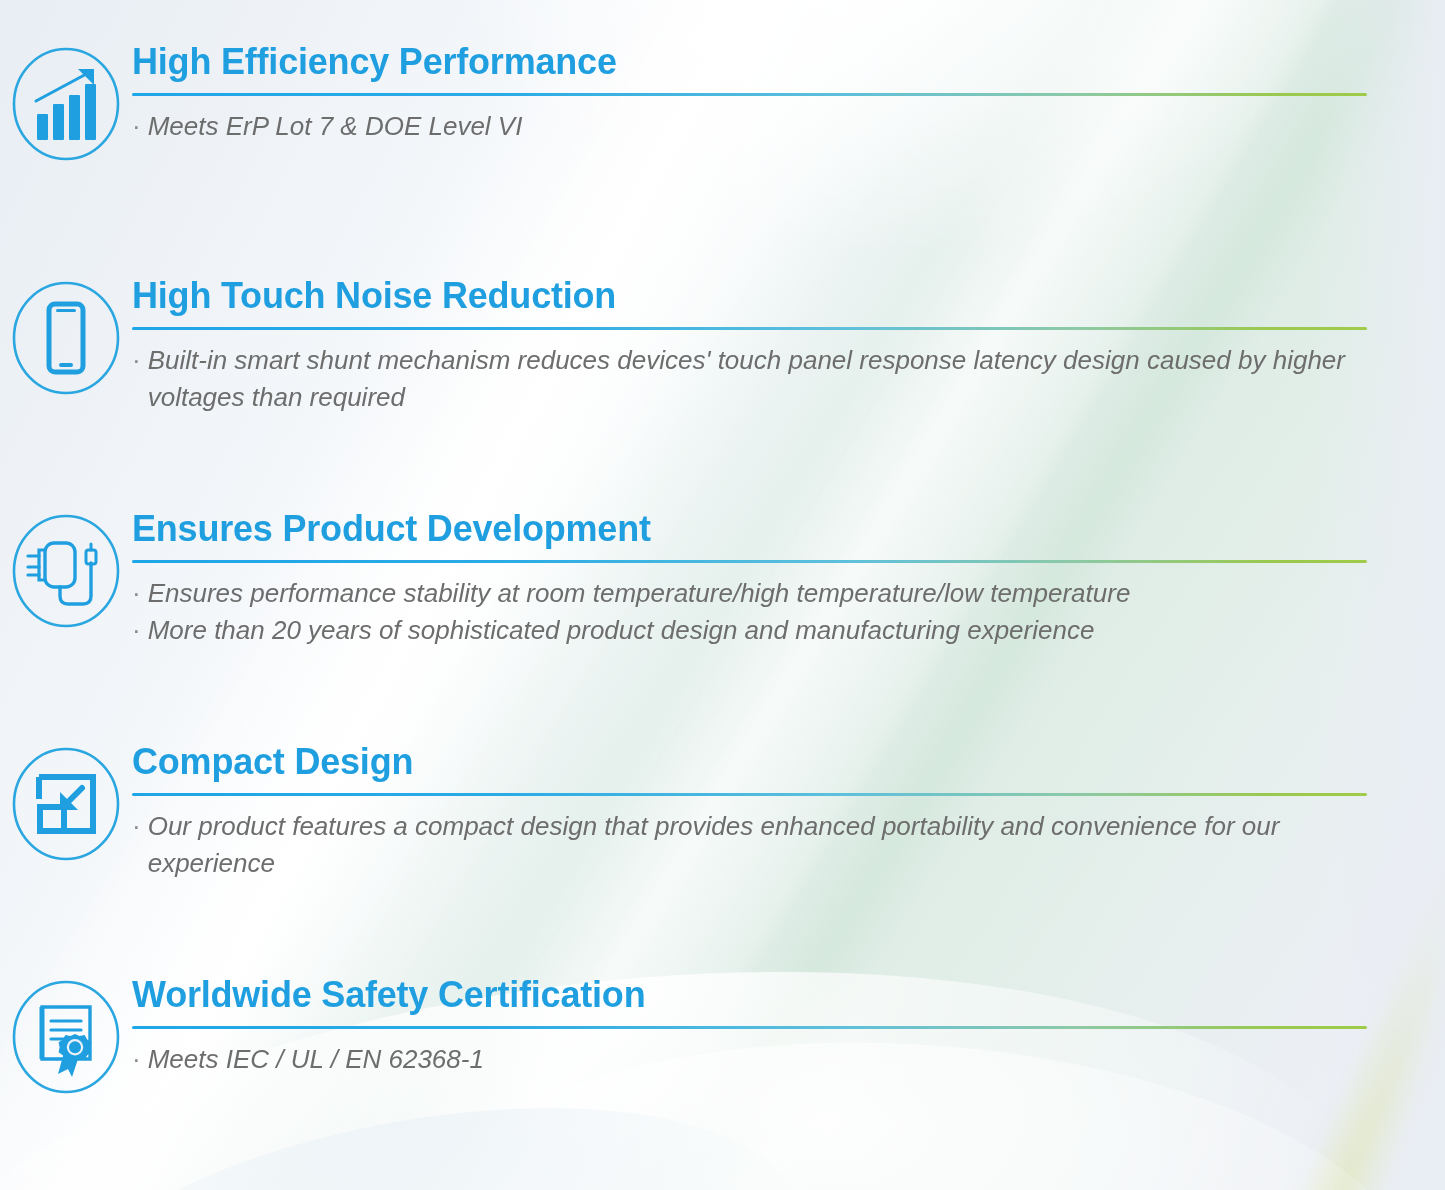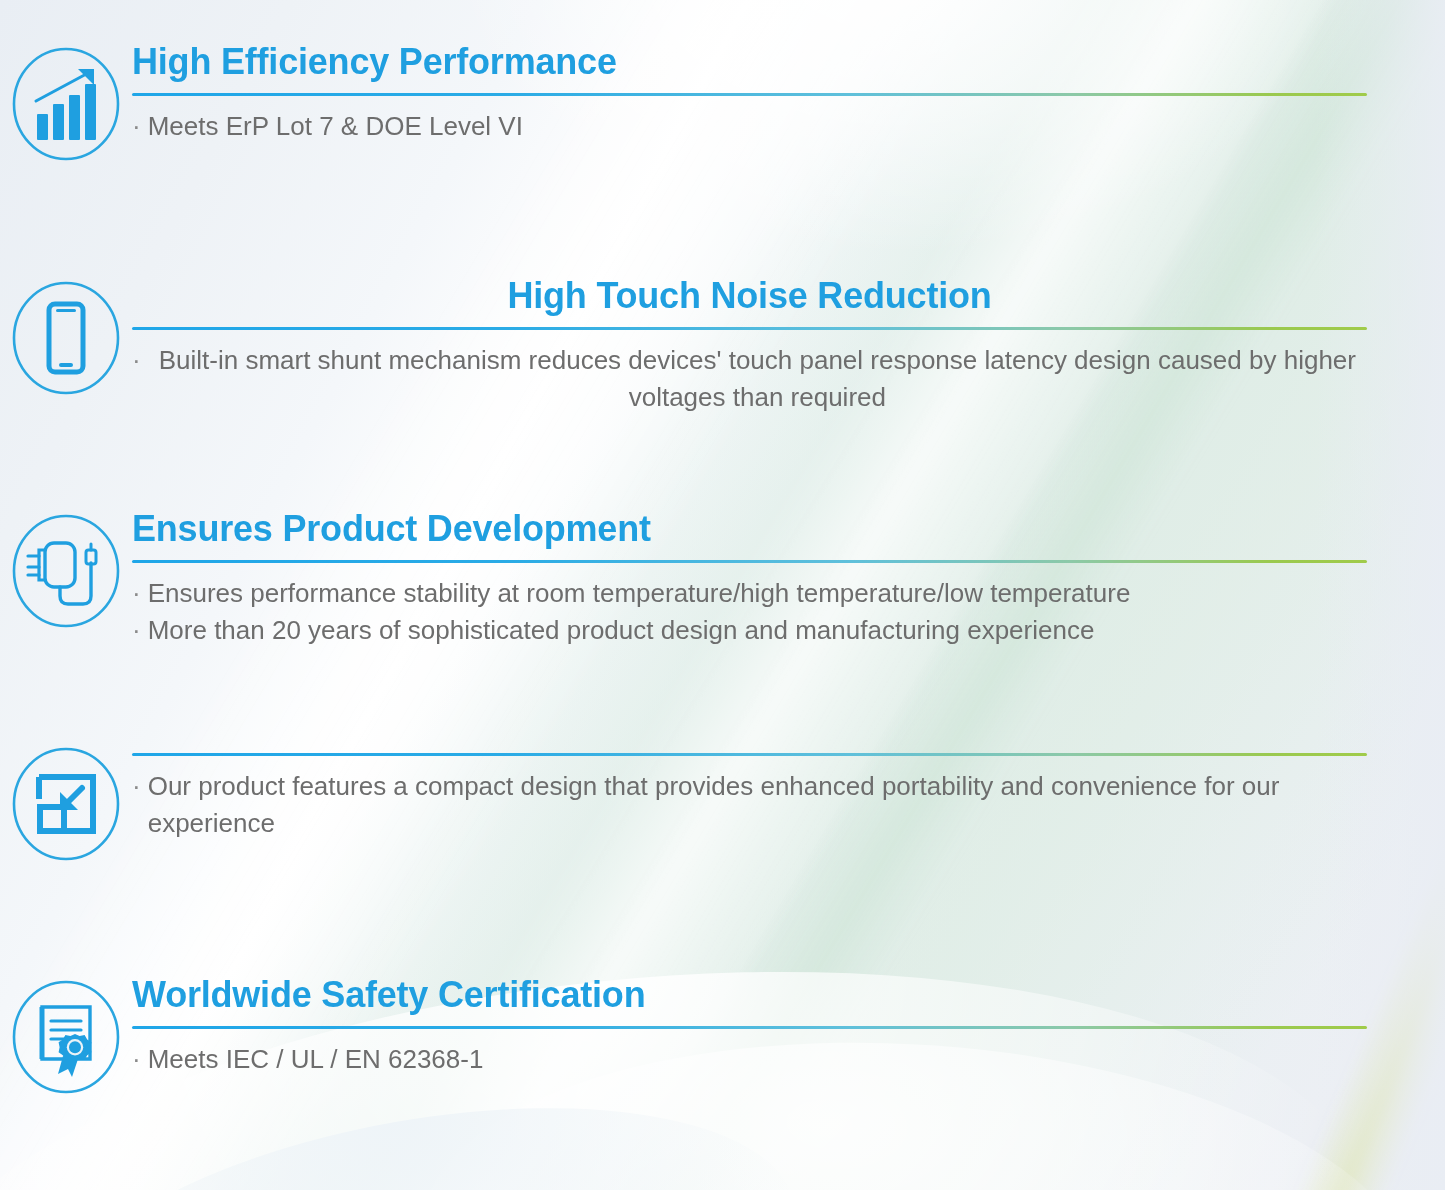--- a/index.html
+++ b/index.html
@@ -235,25 +235,26 @@
     flex: 0 0 auto;
     color: #8a8a8a;
     margin-right: 7px;
     font-size: 26px;
     line-height: 1.42;
   }
 
   .bullet-text {
     flex: 1 1 auto;
     min-width: 0;
+    font-style: italic;
   }
 
   
   #feature-0 { top: 42px; }
-  #feature-1 { top: 276px; text-align: center; }
+  #feature-1 { top: 276px; }
   #feature-2 { top: 509px; }
   #feature-3 { top: 742px; }
   #feature-4 { top: 975px; }
 </style>
 </head>
 <body>
 
 <div id="slide">
 
   <div class="bg-layer bg-base"></div>
@@ -352,20 +353,21 @@
         <svg class="icon-circle" viewBox="0 0 120 120">
           <ellipse cx="60" cy="60" rx="52" ry="55" fill="none" stroke="#2aa6e0" stroke-width="2.6"></ellipse>
           <path d="M33 33 L87 33 L87 87 L33 87" fill="none" stroke="#1f9fe0" stroke-width="6" stroke-linejoin="miter"></path>
           <path d="M33 33 L33 55 M33 87 L56 87" fill="none" stroke="#1f9fe0" stroke-width="6"></path>
           <rect x="34" y="63" width="24" height="24" fill="none" stroke="#1f9fe0" stroke-width="6"></rect>
           <path d="M76 44 L58 62" fill="none" stroke="#1f9fe0" stroke-width="6" stroke-linecap="round"></path>
           <path d="M54 66 L54 48 L72 66 Z" fill="#1f9fe0"></path>
         </svg>
       </div>
       <div class="feature-body">
+        <div class="feature-title">Compact Design</div>
         <div class="feature-rule"></div>
         <ul class="bullets">
           <li class="bullet">
             <span class="bullet-dot">·</span>
             <span class="bullet-text">Our product features a compact design that provides enhanced portability and convenience for our experience</span>
           </li>
         </ul>
       </div>
     </div>
 

